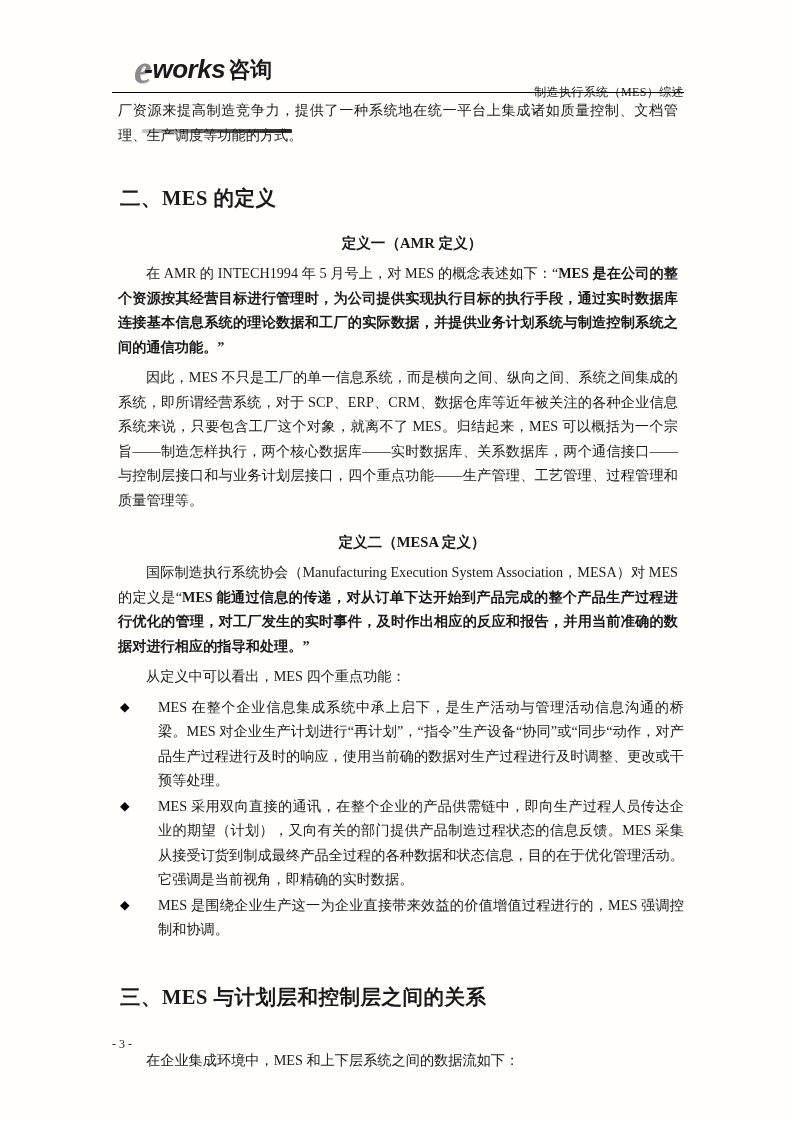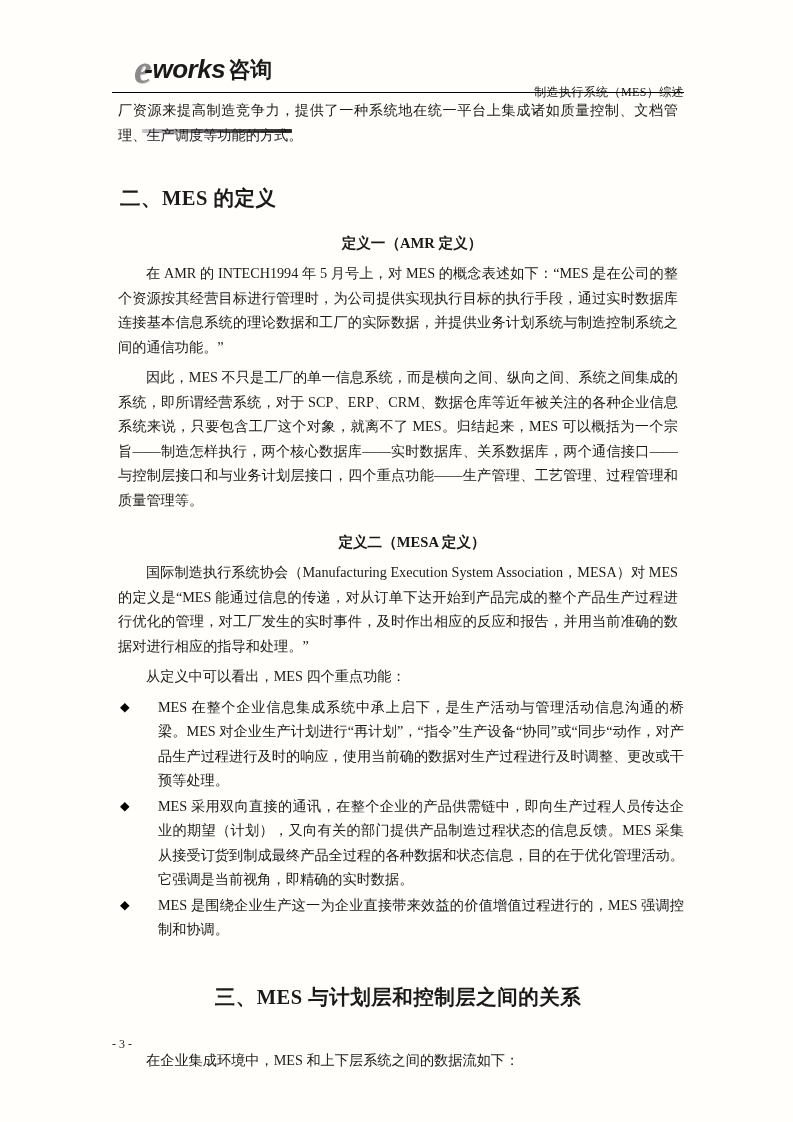--- a/index.html
+++ b/index.html
@@ -114,32 +114,32 @@
     text-indent: 28px;
   }
   h2 {
     margin: 8px;
     font-size: 20.5px;
     font-weight: bold;
     letter-spacing: 0.5px;
     line-height: 30px;
   }
   .h2-block-1 { margin-top: 36px; }
-  .h2-block-2 { margin-top: 40px; text-align: center; }
+  .h2-block-2 { margin-top: 40px; }
 
   .def-title {
     margin-top: 18px;
     margin-left: 28px;
     font-size: 14.6px;
     font-weight: bold;
     line-height: 24px;
     text-align: center;
   }
   .quote-bold {
-    font-weight: normal;
+    font-weight: bold;
   }
   .blk {
     margin-top: 0;
   }
 
   
   ul {
     margin: 2px 0 0 0;
     padding: 0;
     list-style: none;

